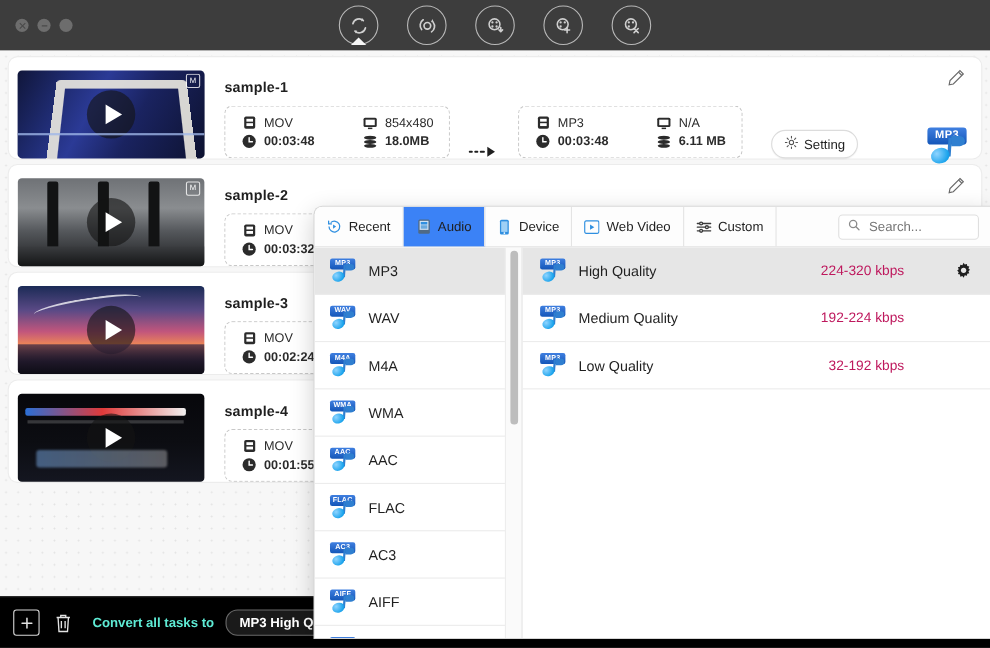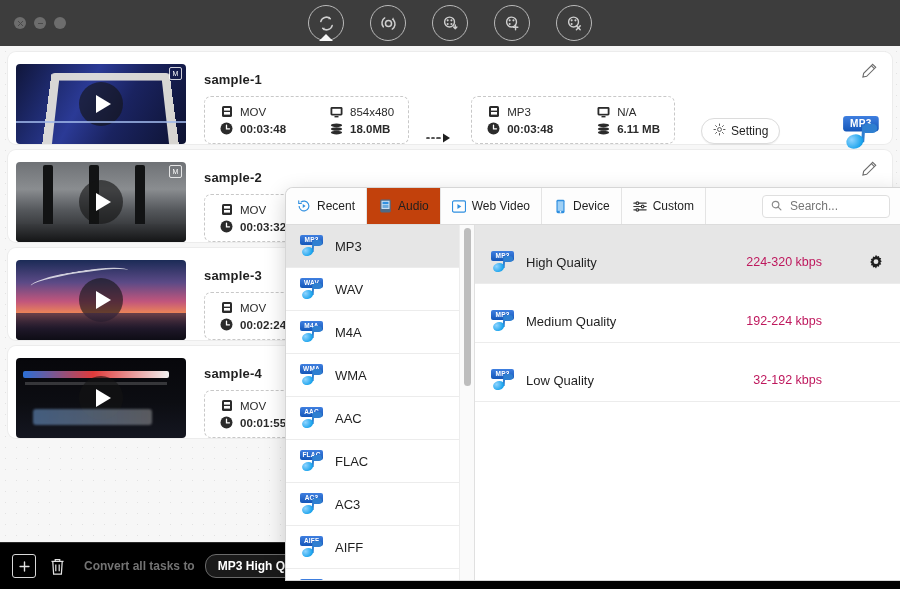--- a/index.html
+++ b/index.html
@@ -138,21 +138,21 @@
   .bottombar{
     position:absolute;left:0;bottom:0;width:900px;height:46px;
     background:#000000;display:flex;align-items:center;
     border-top:1px solid #2a2a2a;
   }
   .bb-icon{
     width:22px;height:22px;border:1.4px solid #d8d8d8;border-radius:3px;
     display:flex;align-items:center;justify-content:center;margin-left:12px;flex:none;
   }
   .bb-trash{border:none;margin-left:10px;width:22px;height:24px;display:flex;align-items:center;justify-content:center;}
-  .bb-label{color:#737373;font-size:12px;font-weight:bold;margin-left:16px;white-space:nowrap;}
+  .bb-label{color:#5eead4;font-size:12px;font-weight:bold;margin-left:16px;white-space:nowrap;}
   .bb-select{
     margin-left:10px;height:22px;min-width:150px;
     border:1px solid #6a6a6a;border-radius:11px;background:#1a1a1a;
     display:flex;align-items:center;padding:0 12px;
     color:#ffffff;font-size:12px;font-weight:bold;white-space:nowrap;
   }
 
   
   .popover{
     position:absolute;left:286px;top:188px;width:614px;height:392px;
@@ -162,21 +162,21 @@
   }
   .pop-tabs{
     height:36px;display:flex;align-items:stretch;
     background:#fdfdfd;border-bottom:1px solid #dcdcdc;
   }
   .tab{
     display:flex;align-items:center;gap:6px;padding:0 11px;
     font-size:12px;color:#1f1f1f;border-right:1px solid #e4e4e4;
     white-space:nowrap;
   }
-  .tab.active{background:#c2410c;}
+  .tab.active{background:#3b82f6;}
   .tab .tic{width:14px;height:14px;display:flex;align-items:center;justify-content:center;flex:none;}
   .tab .tic svg{display:block;}
   .tab-spacer{flex:1;border-right:none;}
   .searchbox{
     display:flex;align-items:center;gap:6px;
     border:1px solid #dfdfdf;border-radius:4px;background:#fff;
     height:21px;margin:auto 10px auto 0;padding:0 8px;min-width:110px;
   }
   .searchbox input{
     border:none;outline:none;font-size:12px;color:#8b8b8b;width:80px;
@@ -195,21 +195,21 @@
   .scrolltrack{
     position:absolute;right:0;top:0;width:14px;height:100%;background:#fafafa;
     border-left:1px solid #ededed;
   }
   .scrollthumb{
     position:absolute;right:3px;top:3px;width:7px;height:158px;
     border-radius:4px;background:#bdbdbd;
   }
   .q-col{flex:1;background:#fff;}
   .q-item{
-    height:42px;display:flex;align-items:center;padding:16px 16px 0 14px;gap:11px;
+    height:42px;display:flex;align-items:center;padding:0 16px 0 14px;gap:11px;
     border-bottom:1px solid #ececec;font-size:13px;color:#1f1f1f;
   }
   .q-item.sel{background:#e6e6e6;}
   .q-name{flex:1;}
   .q-rate{color:#be185d;font-size:12.5px;margin-right:34px;white-space:nowrap;}
   .q-gear{width:17px;height:17px;flex:none;display:flex;align-items:center;justify-content:center;}
 
   
   .mnote{width:26px;height:22px;position:relative;flex:none;}
   .mnote .tag{
@@ -589,36 +589,36 @@
               <rect x="1" y="0.6" width="12" height="14.8" rx="1.6" fill="#4f6a86"></rect>
               <rect x="2.4" y="2" width="9.2" height="9.4" fill="#cfe2f4"></rect>
               <rect x="3.6" y="3.2" width="6.8" height="2.6" fill="#2f8fe0"></rect>
               <rect x="3.6" y="6.6" width="6.8" height="3.6" fill="#6aa9dd"></rect>
             </svg>
         </span>
         <span>Audio</span>
       </div>
       <div class="tab">
         <span class="tic">
-          <svg width="14" height="13" viewBox="0 0 16 14">
-              <rect x="0.6" y="0.6" width="14.8" height="12.8" rx="1.6" fill="none" stroke="#2f8fe0" stroke-width="1.3"></rect>
-              <path d="M6.2 4.2l4.4 2.8-4.4 2.8z" fill="#2f8fe0"></path>
-            </svg>
-        </span>
-        <span>Web Video</span>
-      </div>
-      <div class="tab">
-        <span class="tic">
           <svg width="9" height="15" viewBox="0 0 10 16">
               <rect x="0.5" y="0.5" width="9" height="15" rx="1.6" fill="#2f8fe0"></rect>
               <rect x="1.8" y="2.2" width="6.4" height="10.6" fill="#9fd0f5"></rect>
               <circle cx="5" cy="14" r="0.9" fill="#fff"></circle>
             </svg>
         </span>
         <span>Device</span>
+      </div>
+      <div class="tab">
+        <span class="tic">
+          <svg width="14" height="13" viewBox="0 0 16 14">
+              <rect x="0.6" y="0.6" width="14.8" height="12.8" rx="1.6" fill="none" stroke="#2f8fe0" stroke-width="1.3"></rect>
+              <path d="M6.2 4.2l4.4 2.8-4.4 2.8z" fill="#2f8fe0"></path>
+            </svg>
+        </span>
+        <span>Web Video</span>
       </div>
       <div class="tab">
         <span class="tic">
           <svg width="14" height="13" viewBox="0 0 16 14" stroke="#3a3a3a" stroke-width="1.4" stroke-linecap="round">
             <path d="M1 3.2h14M1 7h14M1 10.8h14"></path>
             <circle cx="5" cy="3.2" r="1.5" fill="#fff"></circle>
               <circle cx="11" cy="7" r="1.5" fill="#fff"></circle>
               <circle cx="5" cy="10.8" r="1.5" fill="#fff"></circle>
           </svg>
         </span>

